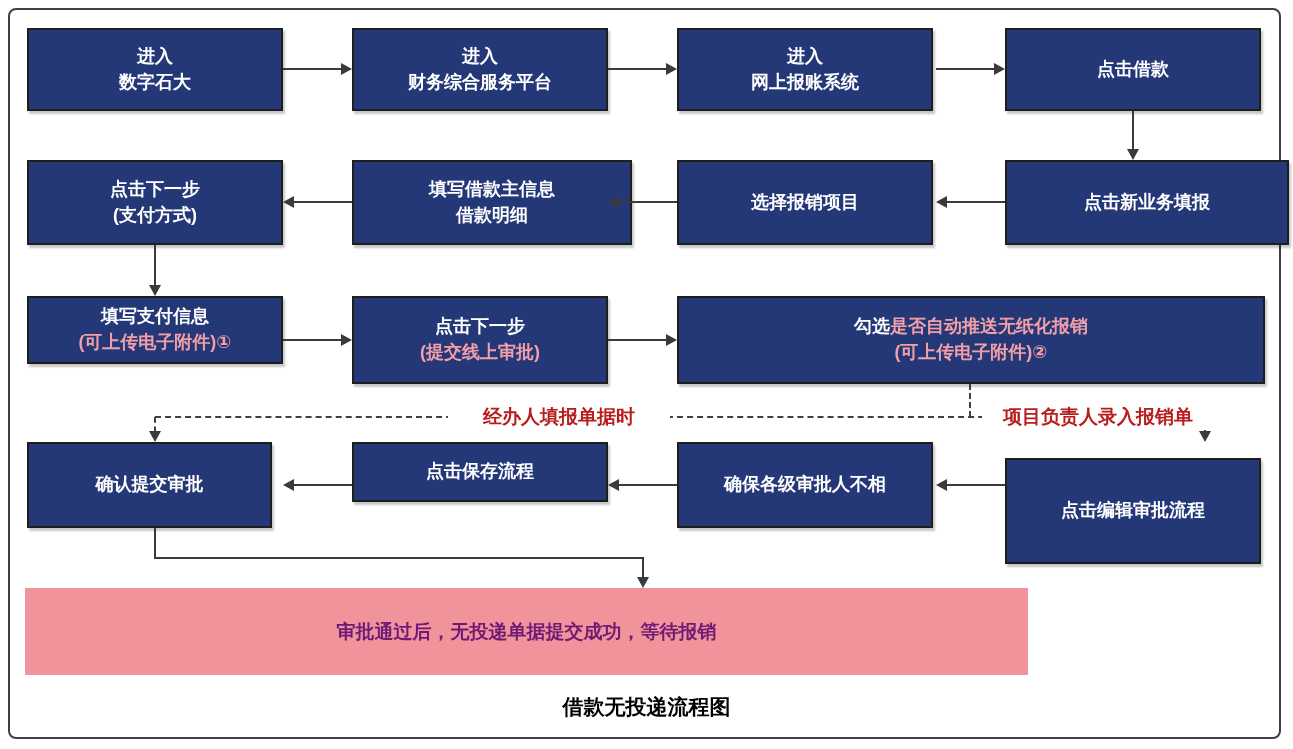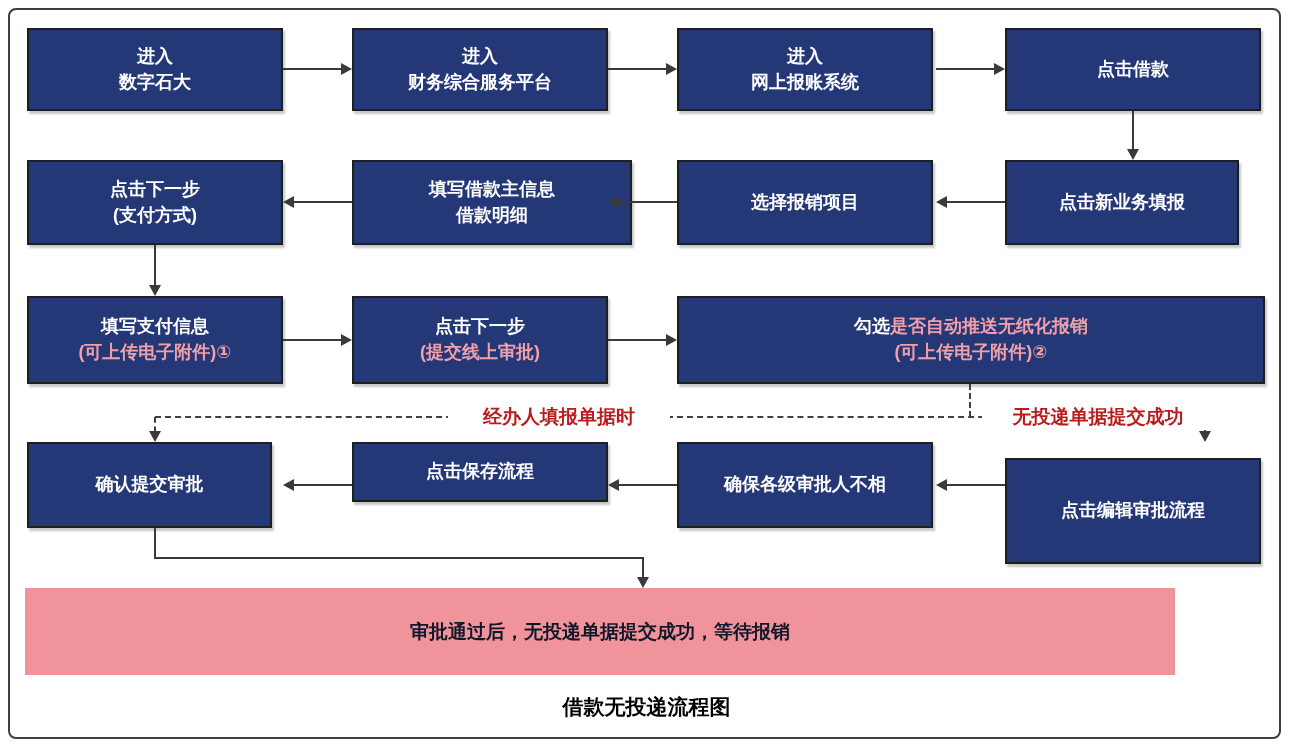--- a/index.html
+++ b/index.html
@@ -23,23 +23,23 @@
   .dh{position:absolute;height:0;border-top:2px dashed #3f3f3f;}
   .dv{position:absolute;width:0;border-left:2px dashed #3f3f3f;}
   .ah-r{position:absolute;width:0;height:0;border-top:6px solid transparent;border-bottom:6px solid transparent;border-left:11px solid #3a3a3a;}
   .ah-l{position:absolute;width:0;height:0;border-top:6px solid transparent;border-bottom:6px solid transparent;border-right:11px solid #3a3a3a;}
   .ah-d{position:absolute;width:0;height:0;border-left:6px solid transparent;border-right:6px solid transparent;border-top:11px solid #3a3a3a;}
   .dash-label{
     position:absolute;background:#fff;color:#b91c1c;font-weight:bold;font-size:19px;
     text-align:center;line-height:26px;height:26px;white-space:nowrap;padding:0 3px;
   }
   .result-bar{
-    position:absolute;left:25px;top:588px;width:1150px;height:87px;background:#f0939a;
+    position:absolute;left:25px;top:588px;width:1003px;height:87px;background:#f0939a;
     display:flex;justify-content:center;align-items:center;
-    color:#0f172a;font-weight:bold;font-size:19px;
+    color:#701a75;font-weight:bold;font-size:19px;
   }
   .caption{
     position:absolute;left:0;top:693px;width:1293px;text-align:center;
     color:#000;font-weight:bold;font-size:21px;
   }
 </style>
 </head>
 <body>
 
 <div class="canvas">
@@ -74,34 +74,34 @@
     <div class="bl">点击下一步</div>
     <div class="bl">(支付方式)</div>
   </div>
   <div class="box" style="left:352px;top:160px;width:280px;height:85px">
     <div class="bl">填写借款主信息</div>
     <div class="bl">借款明细</div>
   </div>
   <div class="box" style="left:677px;top:160px;width:256px;height:85px">
     <div class="bl">选择报销项目</div>
   </div>
-  <div class="box" style="left:1005px;top:160px;width:234px;height:85px">
+  <div class="box" style="left:1005px;top:160px;width:284px;height:85px">
     <div class="bl">点击新业务填报</div>
   </div>
 
   <div class="ln" style="left:294px;top:201px;width:58px;height:2px"></div>
   <div class="ah-l" style="left:283px;top:196px"></div>
   <div class="ln" style="left:619px;top:201px;width:58px;height:2px"></div>
   <div class="ah-l" style="left:608px;top:196px"></div>
   <div class="ln" style="left:947px;top:201px;width:58px;height:2px"></div>
   <div class="ah-l" style="left:936px;top:196px"></div>
   <div class="ln" style="left:154px;top:245px;width:2px;height:41px"></div>
   <div class="ah-d" style="left:149px;top:285px"></div>
 
-  <div class="box" style="left:27px;top:296px;width:256px;height:88px">
+  <div class="box" style="left:27px;top:296px;width:256px;height:68px">
     <div class="bl">填写支付信息</div>
     <div class="bl pink">(可上传电子附件)①</div>
   </div>
   <div class="box" style="left:352px;top:296px;width:256px;height:88px">
     <div class="bl">点击下一步</div>
     <div class="bl pink">(提交线上审批)</div>
   </div>
   <div class="box" style="left:677px;top:296px;width:588px;height:88px">
     <div class="bl"><span>勾选</span><span class="pink">是否自动推送无纸化报销</span></div>
     <div class="bl pink">(可上传电子附件)②</div>
@@ -112,21 +112,21 @@
   <div class="ln" style="left:608px;top:339px;width:59px;height:2px"></div>
   <div class="ah-r" style="left:666px;top:334px"></div>
 
   <div class="dv" style="left:969px;top:384px;height:33px"></div>
   <div class="dh" style="left:155px;top:416px;width:1050px"></div>
   <div class="dv" style="left:154px;top:417px;height:15px"></div>
   <div class="ah-d" style="left:149px;top:431px"></div>
   <div class="dv" style="left:1204px;top:417px;height:15px"></div>
   <div class="ah-d" style="left:1199px;top:431px"></div>
   <div class="dash-label" style="left:448px;top:404px;width:216px">经办人填报单据时</div>
-  <div class="dash-label" style="left:982px;top:404px;width:226px">无投递单据提交成功</div>
+  <div class="dash-label" style="left:982px;top:404px;width:226px">项目负责人录入报销单</div>
 
   <div class="box" style="left:27px;top:442px;width:245px;height:86px">
     <div class="bl">确认提交审批</div>
   </div>
   <div class="box" style="left:352px;top:442px;width:256px;height:60px">
     <div class="bl">点击保存流程</div>
   </div>
   <div class="box" style="left:677px;top:442px;width:256px;height:86px">
     <div class="bl">确保各级审批人不相</div>
   </div>

